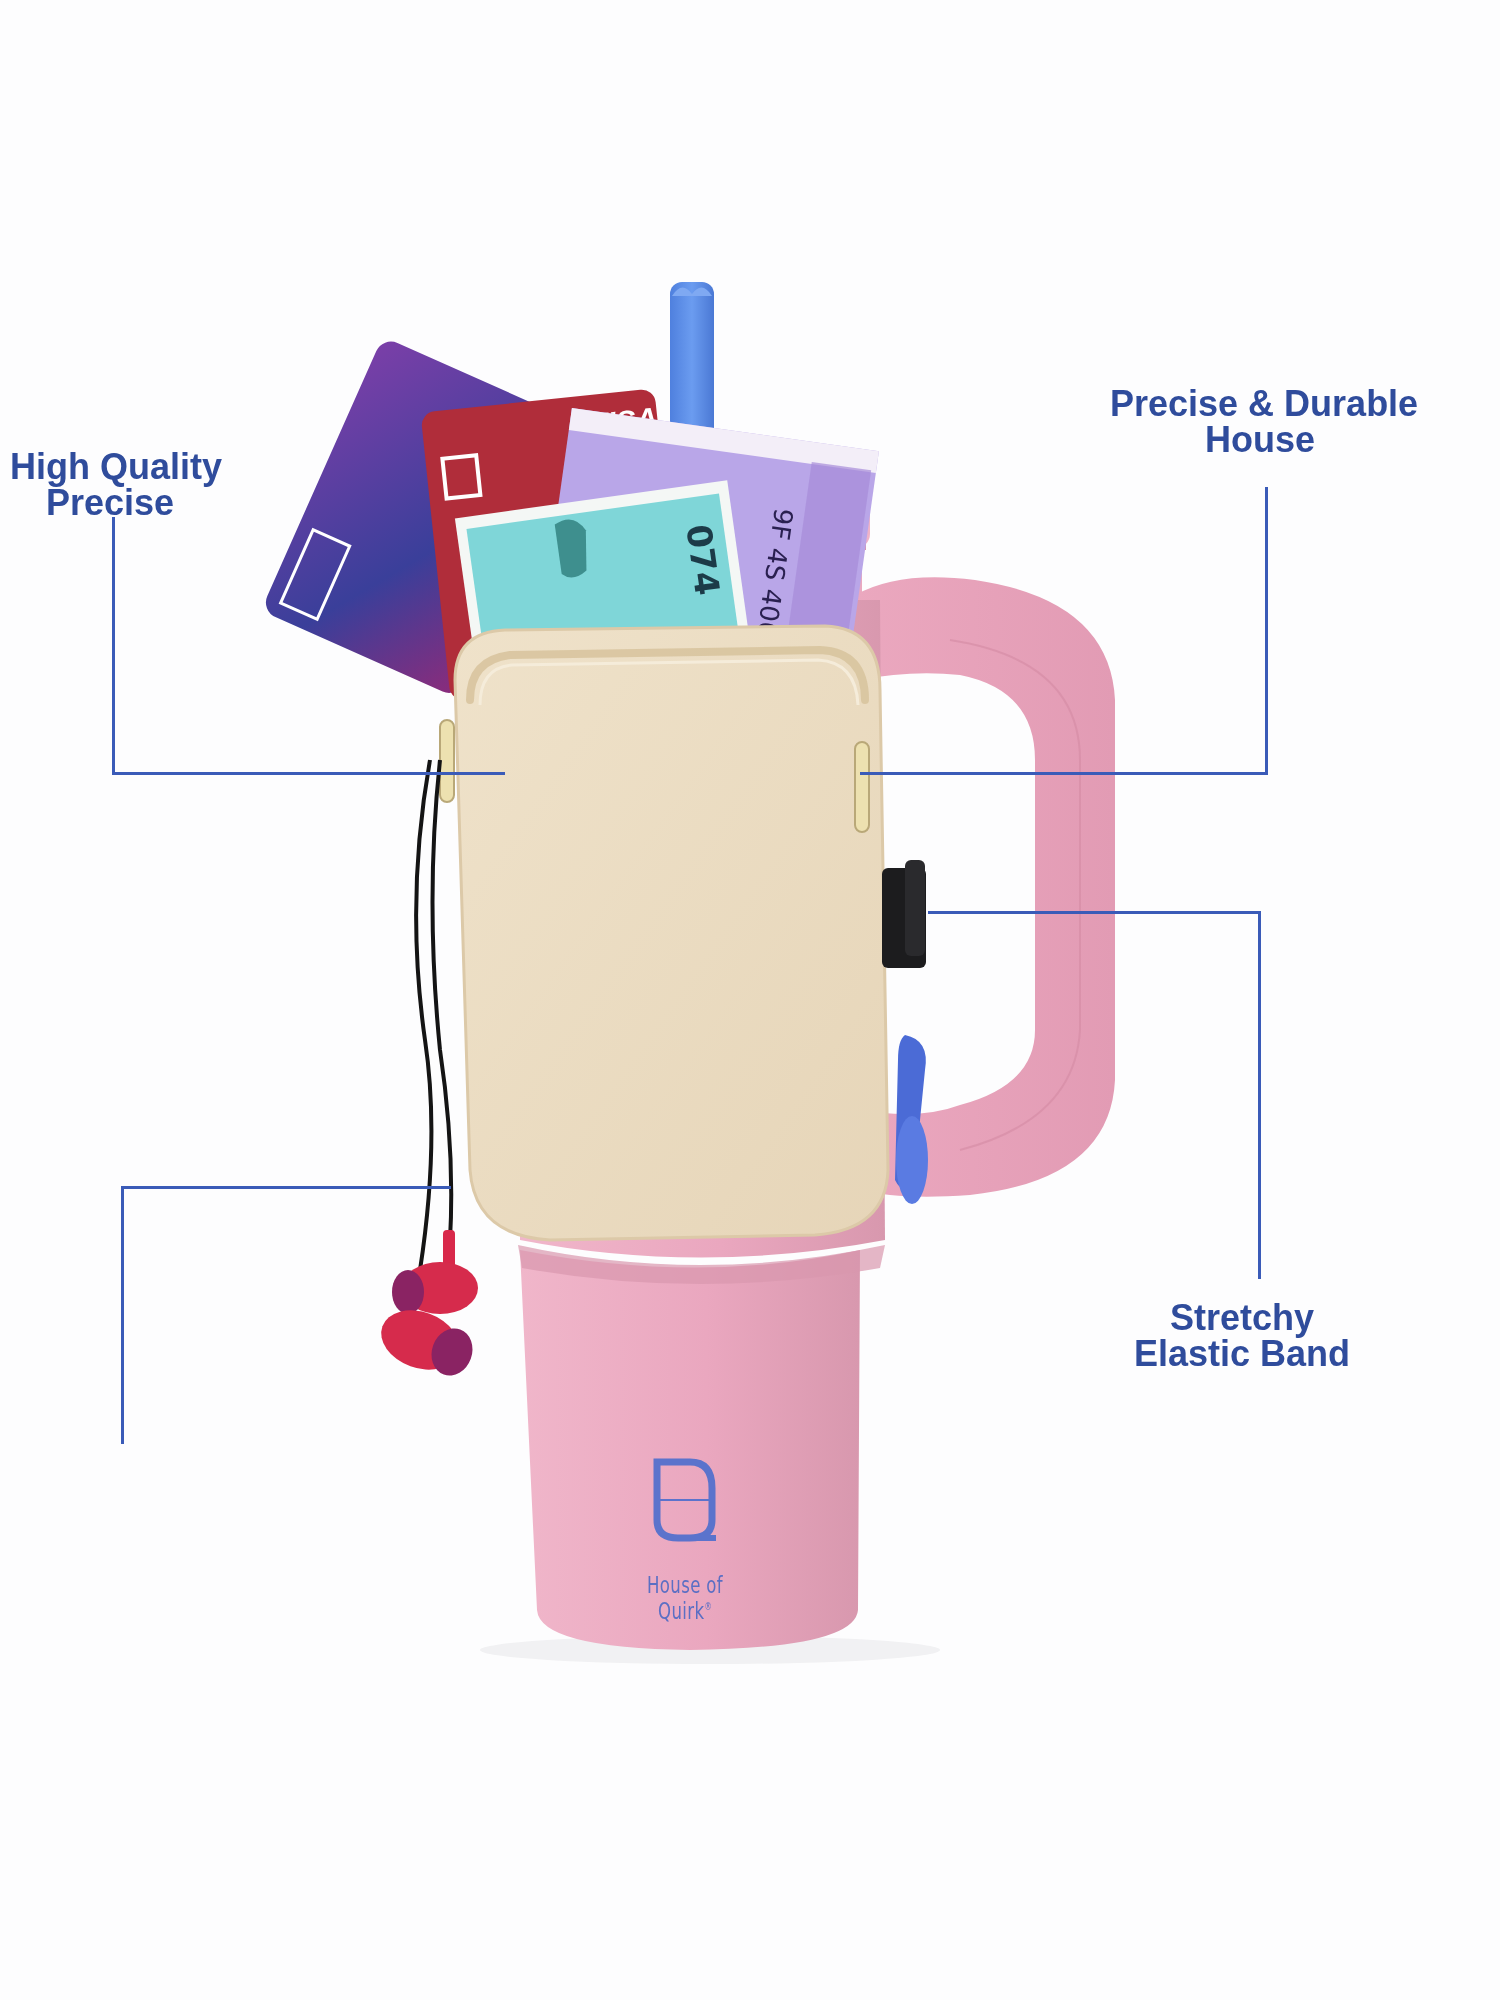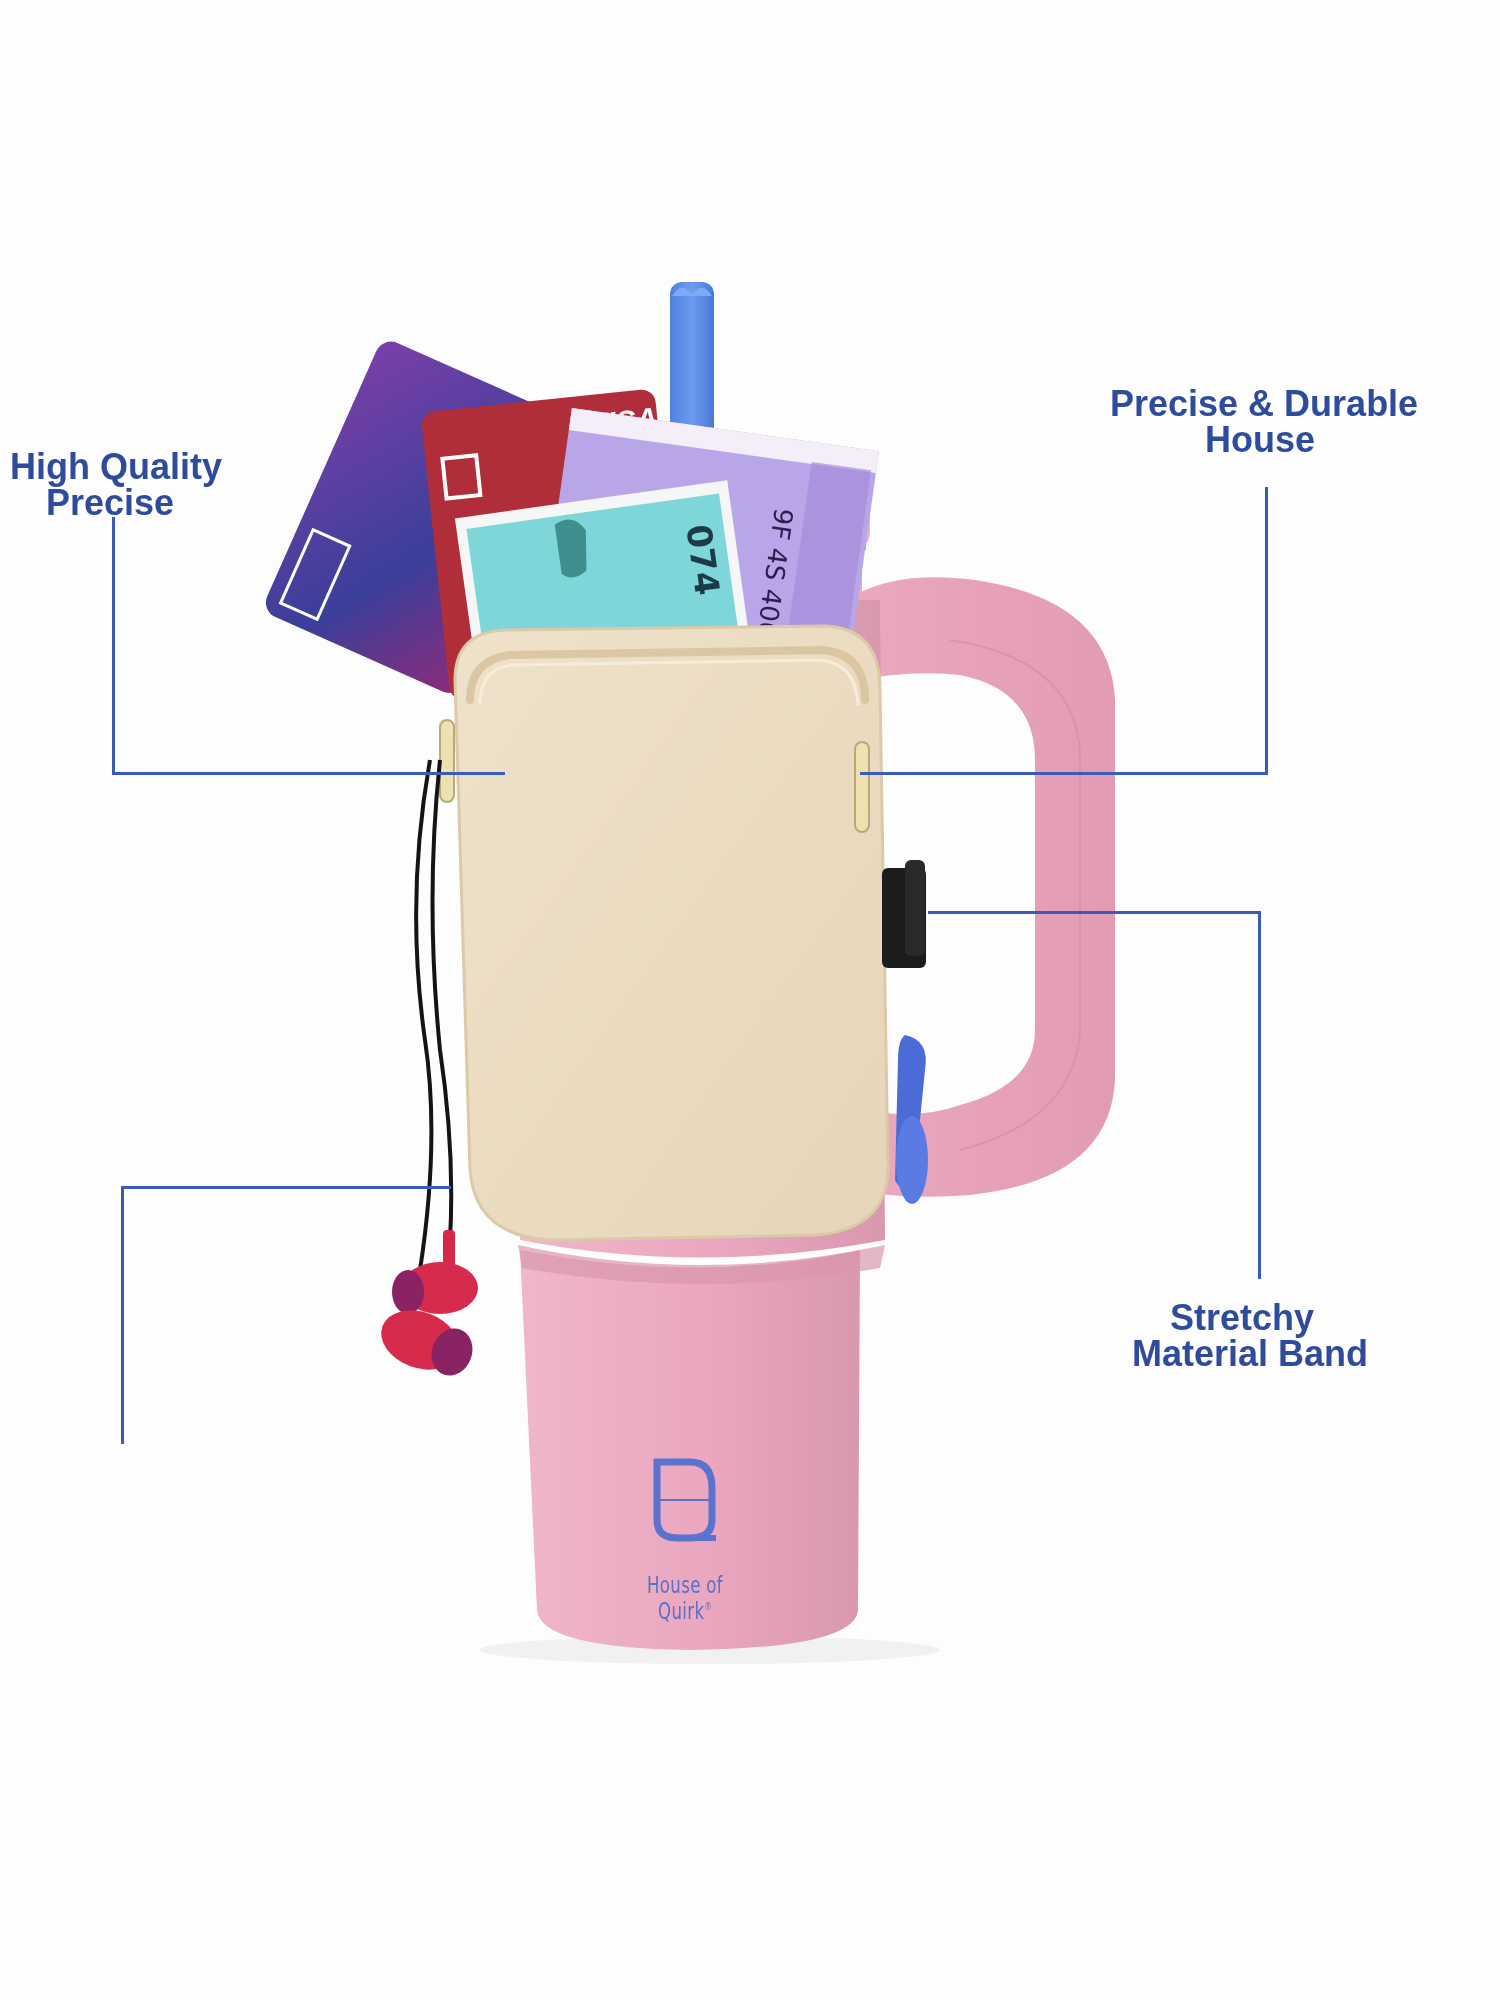--- a/index.html
+++ b/index.html
@@ -148,21 +148,21 @@
 
   <div class="label" style="left:1110px; top:386px; width:300px;">
     <span>Precise &amp; Durable</span>
     <span>House</span>
   </div>
   <div class="line" style="left:1265px; top:487px; width:3px; height:288px;"></div>
   <div class="line" style="left:860px; top:772px; width:408px; height:3px;"></div>
 
   <div class="label" style="left:1132px; top:1300px; width:220px;">
     <span>Stretchy</span>
-    <span>Material Band</span>
+    <span>Elastic Band</span>
   </div>
   <div class="line" style="left:928px; top:911px; width:333px; height:3px;"></div>
   <div class="line" style="left:1258px; top:911px; width:3px; height:368px;"></div>
 
   <div class="line" style="left:121px; top:1186px; width:3px; height:258px;"></div>
   <div class="line" style="left:121px; top:1186px; width:330px; height:3px;"></div>
 
 </div>
 
 </body></html>

